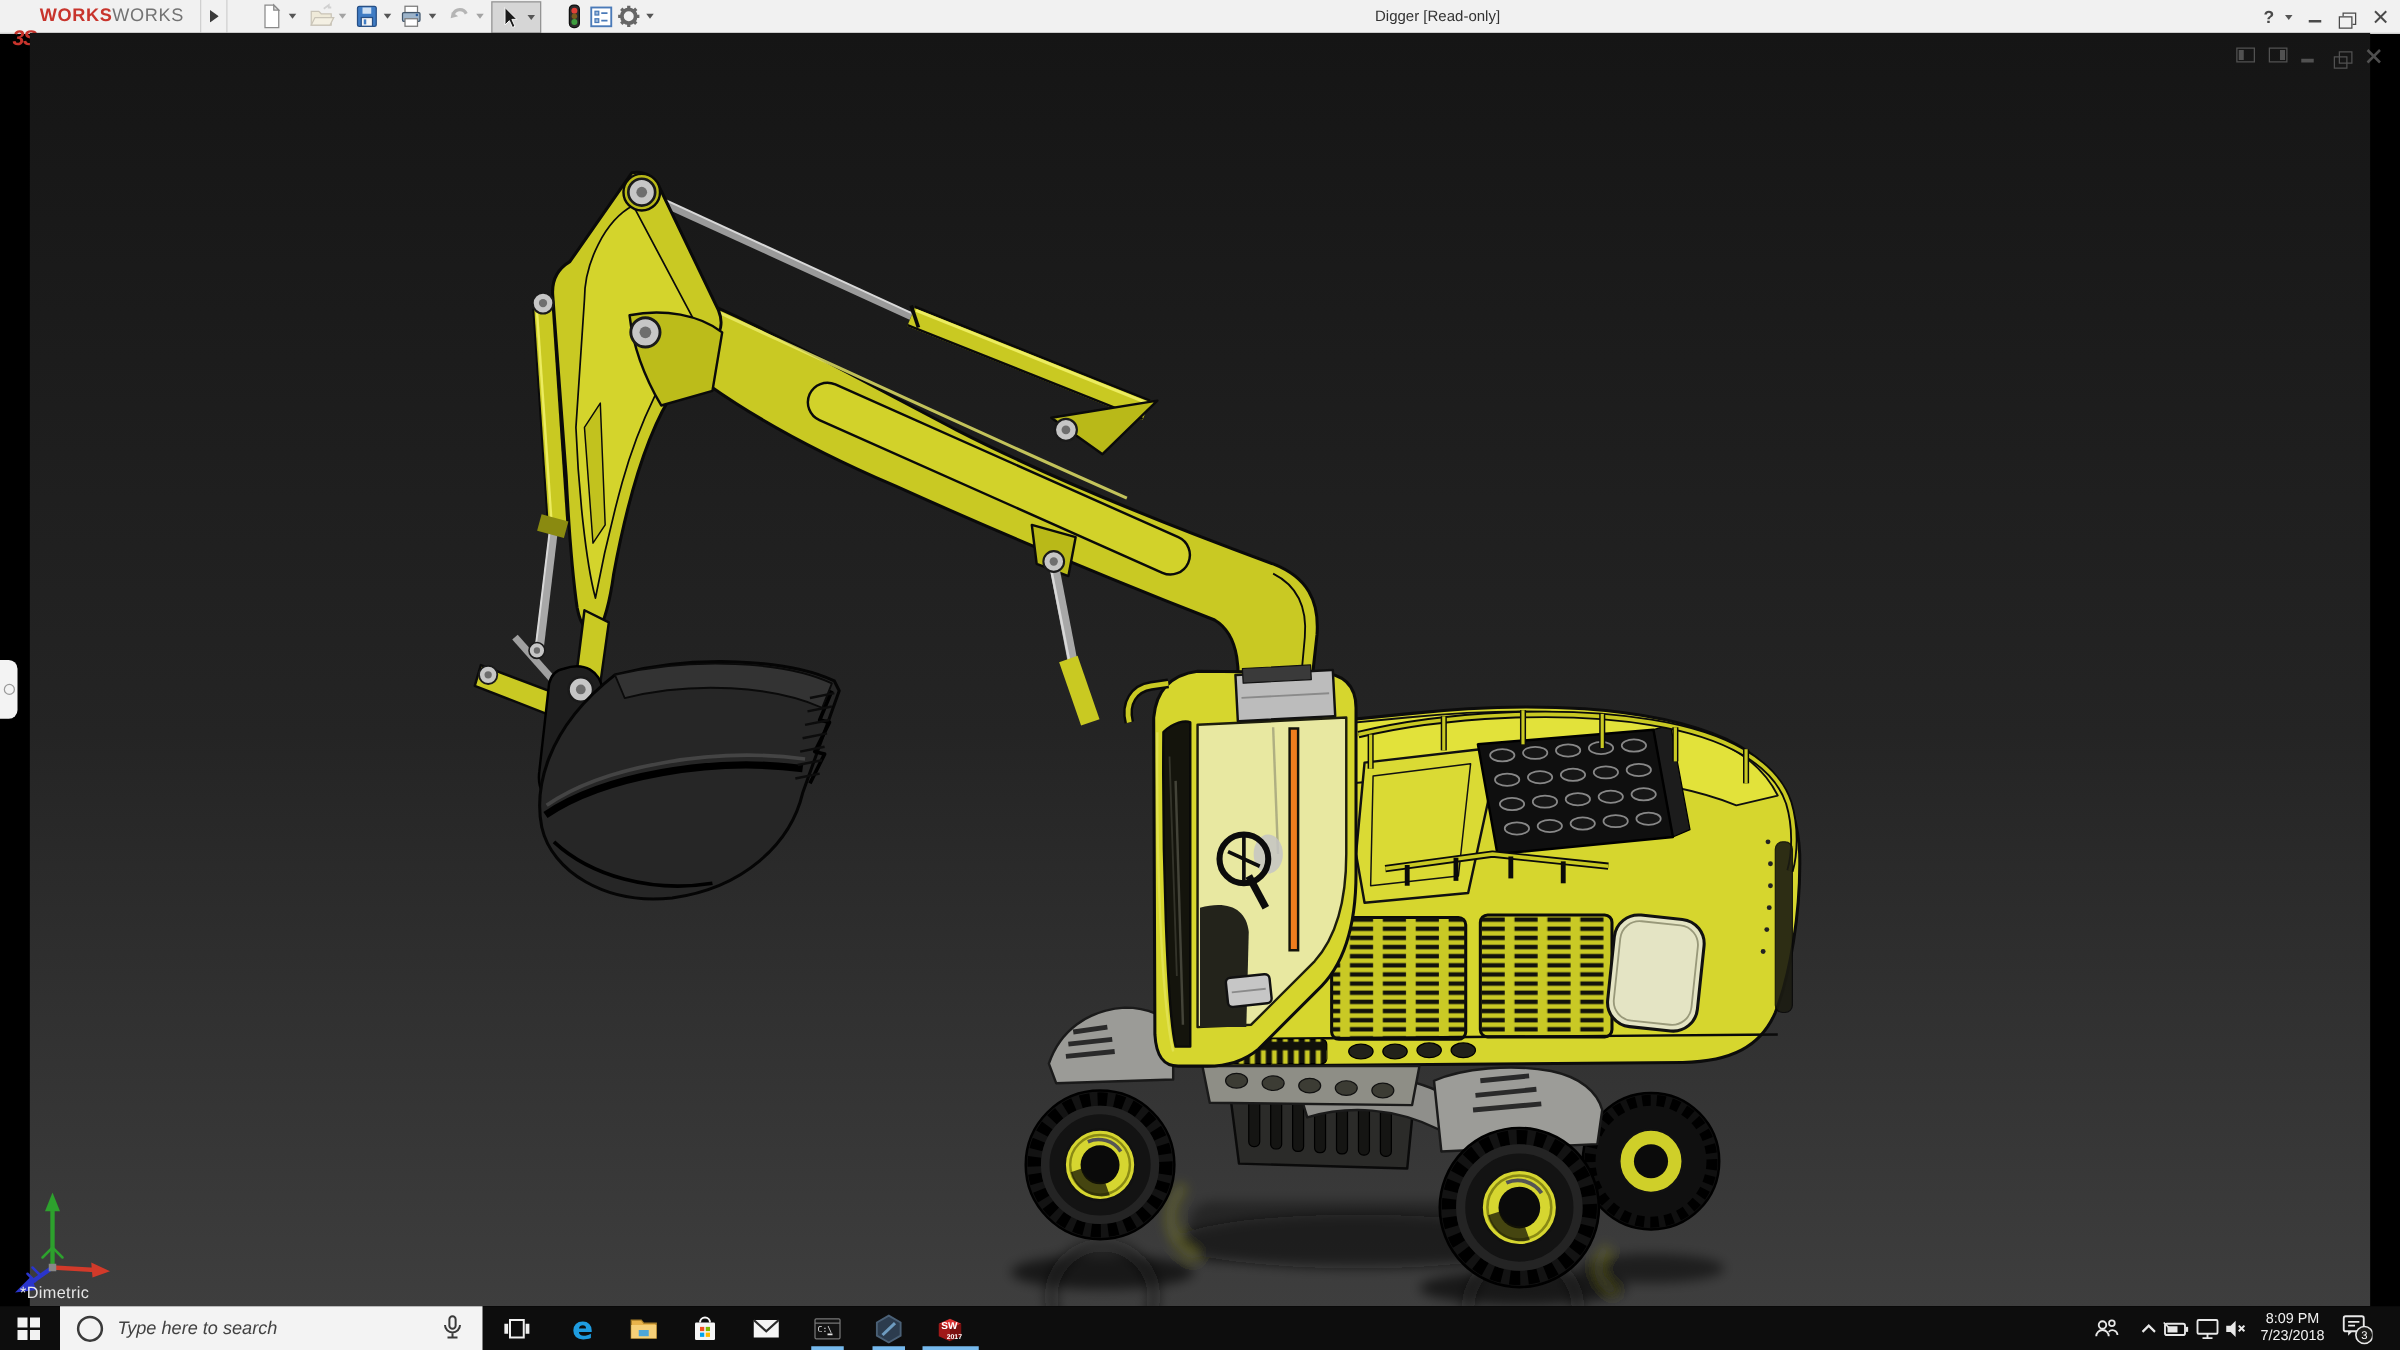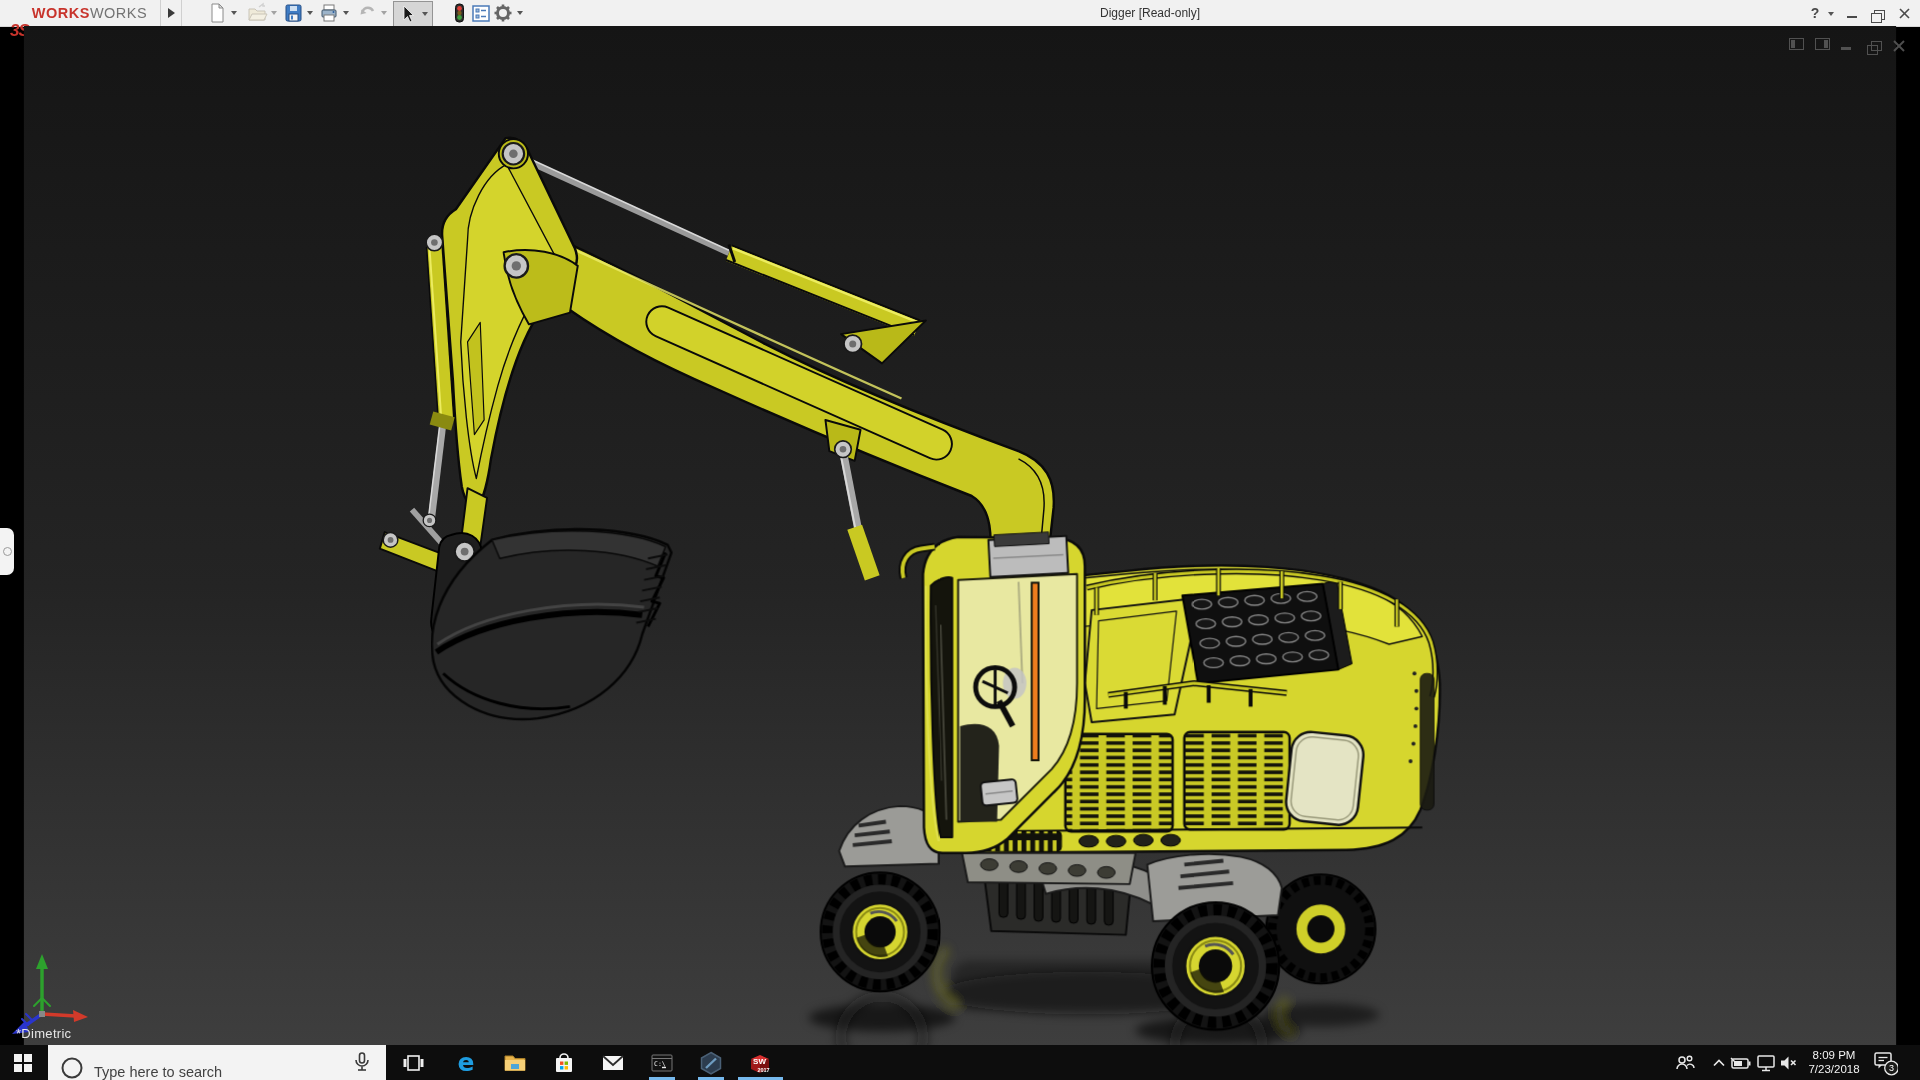--- a/index.html
+++ b/index.html
@@ -35,21 +35,21 @@
   .vrest{width:9px;height:8px;border:1.5px solid #5c5c5c;position:relative;margin-top:3px;margin-left:4px;}
   .vrest:before{content:"";position:absolute;left:-5px;top:3px;width:9px;height:8px;border:1.5px solid #5c5c5c;}
   .left-tab{position:absolute;left:0;top:502px;width:14px;height:47px;background:#f3f3f3;border-radius:0 7px 7px 0;box-shadow:0 0 4px rgba(0,0,0,.6);}
   .left-tab i{position:absolute;left:3px;top:19px;width:7px;height:7px;border:1.5px solid #9a9a9a;border-radius:50%;}
   .view-label{position:absolute;left:16px;top:1000px;font-size:13px;color:#e5e5e5;letter-spacing:.3px;}
   .triad{position:absolute;left:0;top:922px;}
   
   .taskbar{position:absolute;left:0;top:1045px;width:1920px;height:35px;background:#0d0d0d;}
   .start{position:absolute;left:14px;top:9px;width:17px;height:17px;display:grid;grid-template-columns:8px 8px;grid-template-rows:8px 8px;gap:1.5px;}
   .start b{background:#f2f2f2;}
-  .searchbox{position:absolute;left:48px;top:0;width:338px;height:35px;background:#f3f3f3;display:flex;align-items:flex-end;}
+  .searchbox{position:absolute;left:48px;top:0;width:338px;height:35px;background:#f3f3f3;display:flex;align-items:center;font-style:italic;}
   .search-text{font-size:14.5px;color:#424242;margin-left:10px;}
   .tbicon{position:absolute;top:5px;width:26px;height:26px;display:flex;align-items:center;justify-content:center;}
   .edge-glyph{font-size:25px;font-weight:bold;color:#1e9ce0;font-family:"DejaVu Sans",sans-serif;line-height:24px;}
   .underline{position:absolute;top:32px;height:2.5px;background:#76b9ed;}
   .clock{position:absolute;left:1800px;top:3px;width:68px;height:29px;color:#f2f2f2;font-size:11.5px;text-align:center;line-height:14px;}
 </style>
 </head>
 <body>
 
 <div class="titlebar">

